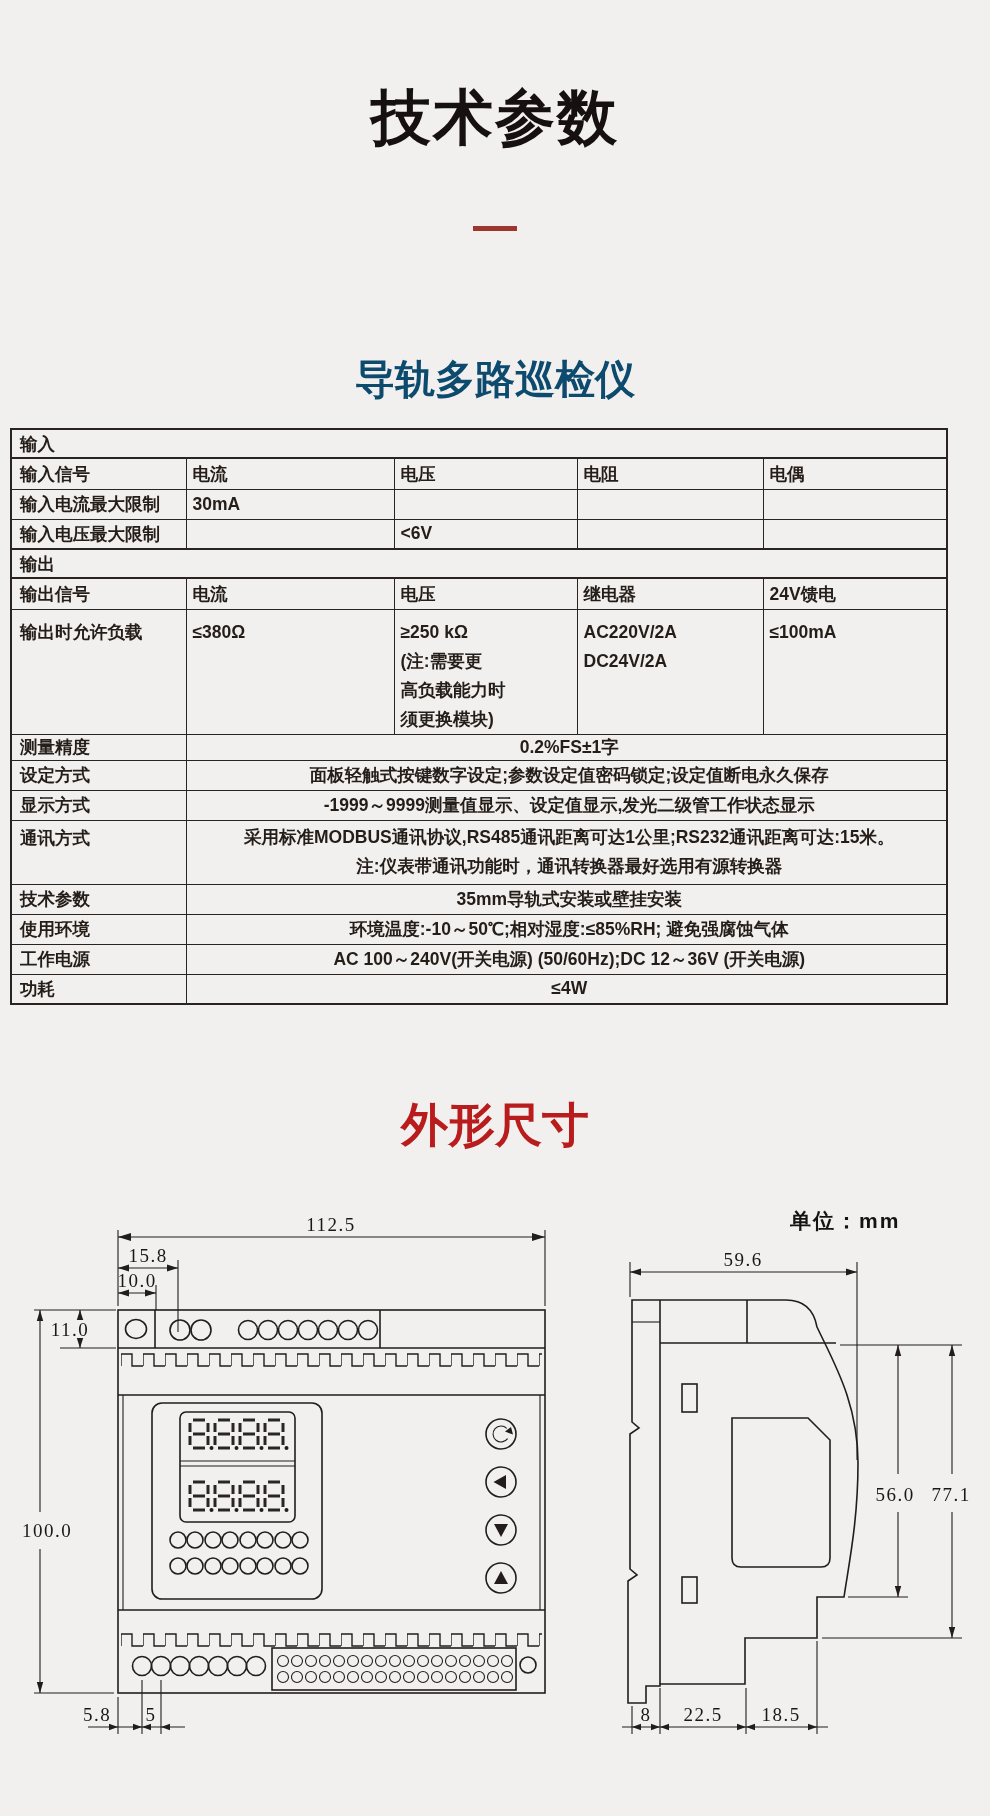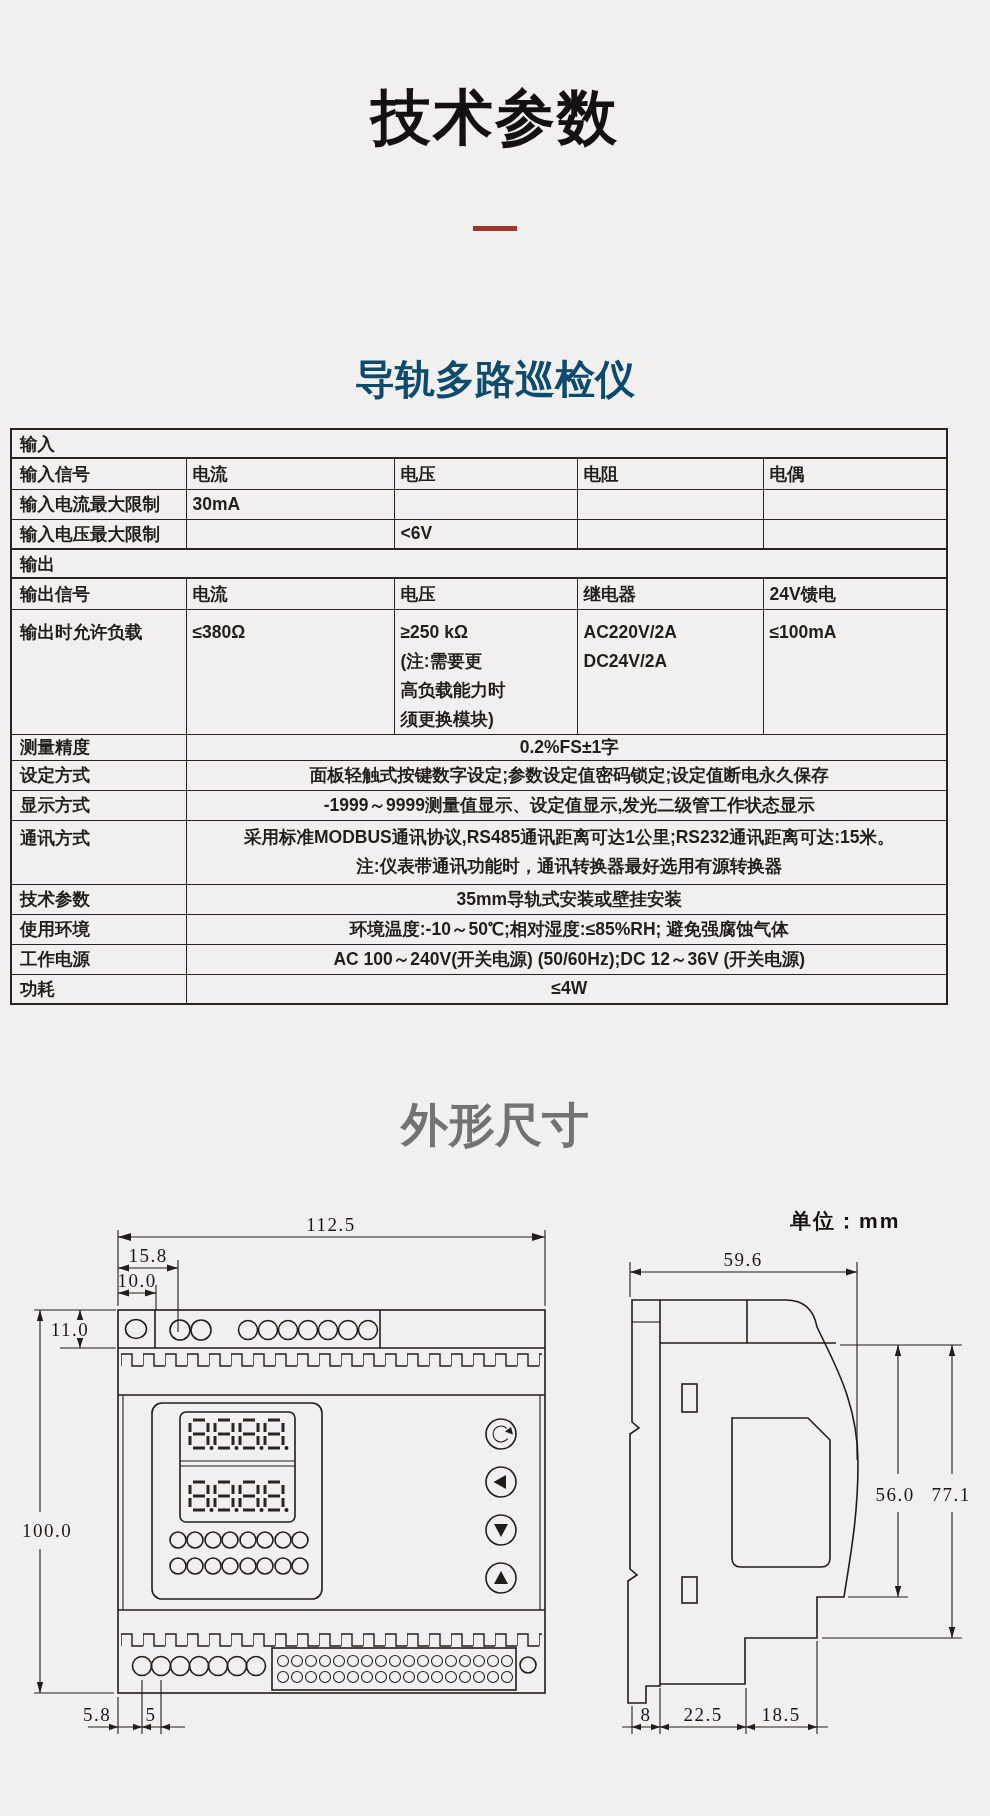--- a/index.html
+++ b/index.html
@@ -17,21 +17,21 @@
   .spec-table tr.sec td{border-top-width:2.2px;border-bottom-width:2.2px;}
   .lbl{text-align:left;padding-left:8px !important;}
   .ctr{}
   .pl{text-align:center;padding-left:12px !important;}
   .pre{white-space:pre-line;}
   .r26{height:26px;} .r29{height:29px;} .r30{height:30px;} .r31{height:31px;}
   .r64{height:64px;} .r124{height:124px;}
   tr.vtop td{vertical-align:top;padding-top:8px;line-height:29px;}
   tr.r64 td{line-height:29px;}
   .dims-title{position:absolute;top:1094px;left:0;width:100%;text-align:center;
-        font-size:47px;font-weight:800;color:#737373;}
+        font-size:47px;font-weight:800;color:#b91c1c;}
   .drawings{position:absolute;left:0;top:1190px;}
   .ln{fill:none;stroke:#221d1a;stroke-width:1.6;}
   .dl{fill:none;stroke:#221d1a;stroke-width:1.1;}
   .ar{fill:#221d1a;stroke:none;}
   .fill{fill:#221d1a;stroke:none;}
   .dim-num{font-family:"Liberation Serif",serif;font-size:19px;fill:#1c1715;
         letter-spacing:1.5px;text-anchor:middle;}
   .unit{font-family:"Liberation Sans",sans-serif;font-size:21px;font-weight:600;
         fill:#161210;text-anchor:start;letter-spacing:2px;}
 </style>

